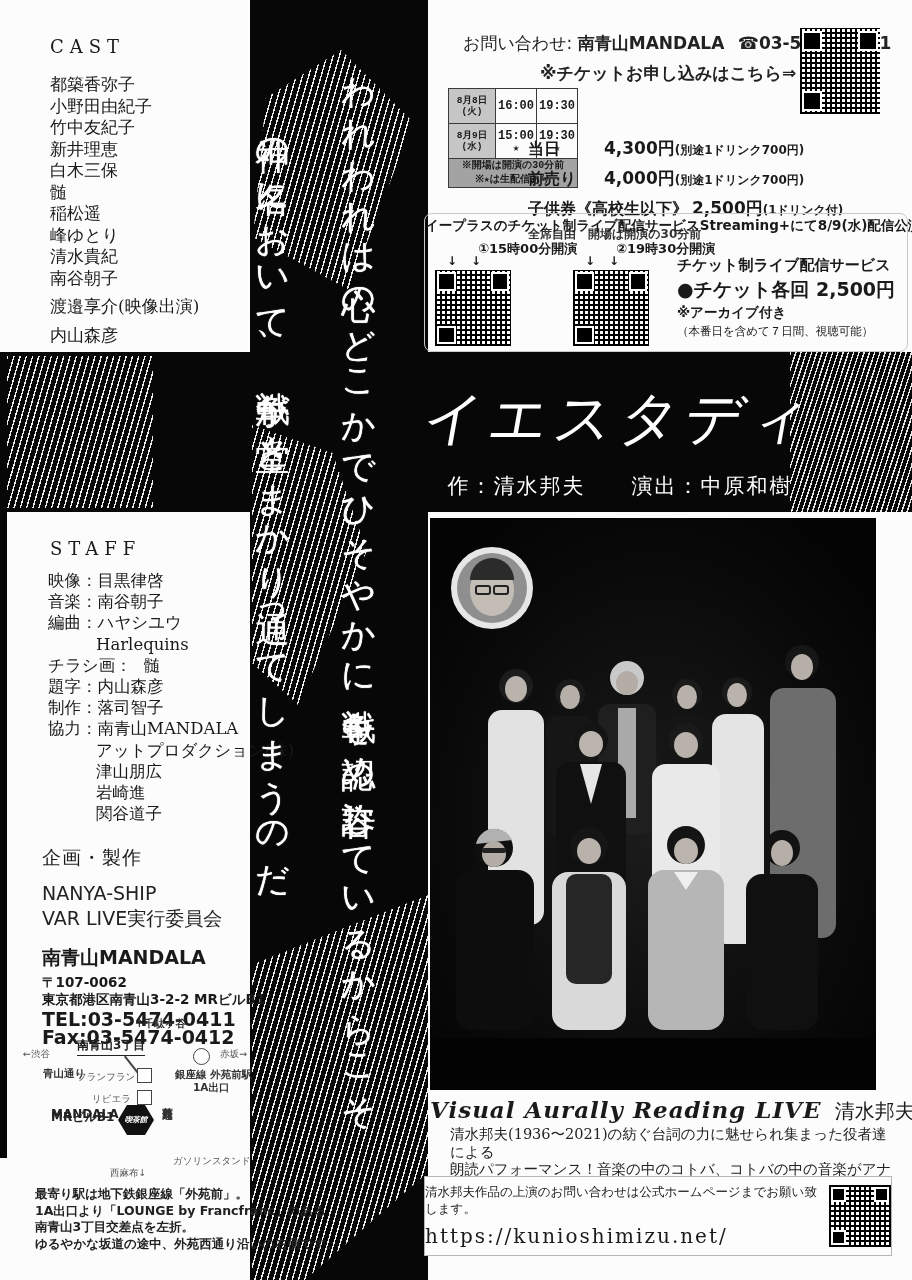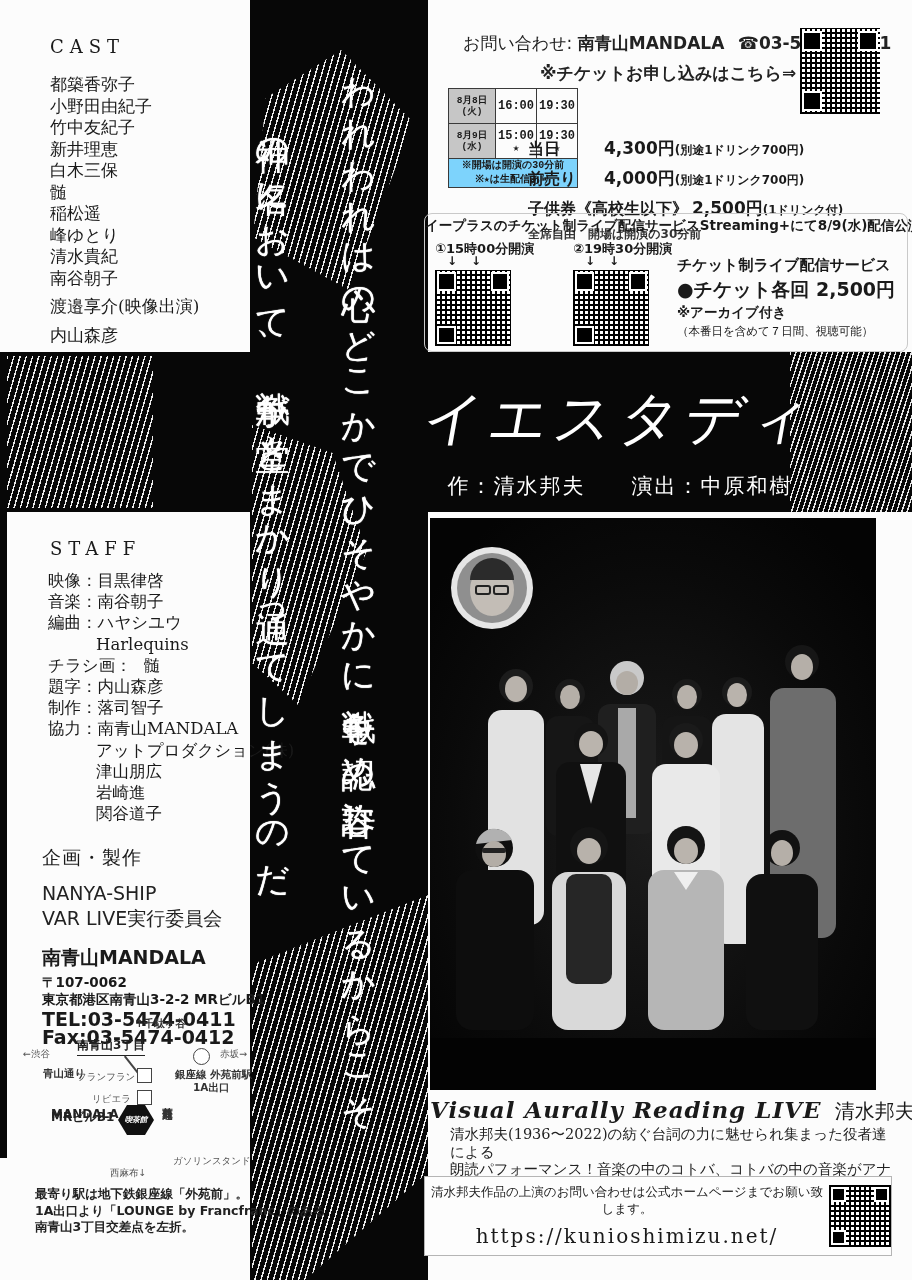--- a/index.html
+++ b/index.html
@@ -67,56 +67,56 @@
   .fp{position:absolute;width:24%;height:24%;background:#000;
       box-shadow:inset 0 0 0 2px #fff, inset 0 0 0 4px #000;}
   .fp.tl{top:3%;left:3%;} .fp.tr{top:3%;right:3%;} .fp.bl{bottom:3%;left:3%;}
 
   
   table.sched{position:absolute;left:448px;top:88px;border-collapse:collapse;
       font-family:Liberation Mono, monospace;}
   table.sched td{border:1.5px solid #3a3a3a;text-align:center;padding:0;}
   td.datec{width:46px;background:#c6c6c6;font-size:9.5px;font-weight:bold;line-height:11px;}
   td.timec{width:40px;font-size:12px;font-weight:bold;height:34px;}
-  td.notec{background:#7dd3fc;font-size:10px;font-weight:bold;text-align:left;padding:3px 4px;line-height:14px;}
+  td.notec{background:#a3a3a3;font-size:10px;font-weight:bold;text-align:left;padding:3px 4px;line-height:14px;}
   .star{font-size:11px;display:block;line-height:10px;}
 
   .price-block{position:absolute;left:528px;top:134px;width:380px;font-family:"DejaVu Sans","Liberation Sans",sans-serif;}
   .price-line{line-height:28px;white-space:nowrap;}
   .pl-label{display:inline-block;min-width:76px;font-size:16px;font-weight:bold;}
   .pl-price{font-size:17px;font-weight:bold;}
   .pl-note{font-size:12px;font-weight:bold;}
   .seating{font-size:12px;font-weight:bold;color:#333;margin-top:2px;}
 
   .stream-box{position:absolute;left:424px;top:213px;width:482px;height:137px;
       border:1px solid #c9c9c9;border-radius:8px;font-family:"DejaVu Sans","Liberation Sans",sans-serif;}
   .stream-banner{position:absolute;left:0;top:3px;width:100%;text-align:center;
       font-size:13.5px;font-weight:bold;white-space:nowrap;}
-  .qr-label{position:absolute;font-size:13px;font-weight:bold;}
+  .qr-label{position:absolute;font-size:13px;font-weight:bold;margin-left:43px;}
   .qr-arrows{position:absolute;font-size:12px;font-weight:bold;letter-spacing:14px;}
   .stream-info{position:absolute;left:252px;top:40px;width:228px;}
   .si-title{font-size:15px;font-weight:bold;line-height:22px;}
   .si-price{font-size:19px;font-weight:bold;line-height:26px;}
   .si-archive{font-size:13.5px;font-weight:bold;line-height:21px;}
   .si-note{font-size:11.5px;line-height:16px;}
 
   
   .title-wrap{position:absolute;left:400px;top:380px;width:440px;text-align:center;color:#fff;z-index:4;}
   .main-title{font-size:58px;letter-spacing:6px;transform:skewX(-10deg);font-weight:500;}
   .credits{font-size:21px;margin-top:14px;letter-spacing:2px;}
 
   
   .caption-line{position:absolute;left:430px;top:1096px;width:450px;text-align:center;white-space:nowrap;}
   .script-title{font-size:23px;font-style:italic;font-weight:bold;letter-spacing:1px;}
   .caption-author{font-size:20px;margin-left:8px;}
   .desc{position:absolute;left:450px;top:1126px;width:450px;font-size:14.5px;line-height:17.5px;color:#222;}
 
   .footer-box{position:absolute;left:424px;top:1176px;width:466px;height:78px;border:1px solid #b5b5b5;
       display:flex;align-items:center;background:#fdfdfd;}
-  .fb-text{width:468px;text-align:center;}
+  .fb-text{width:468px;}
   .fb-inquiry{font-size:12.5px;}
   .fb-url{font-size:20px;letter-spacing:2px;margin-top:6px;}
 </style>
 </head>
 <body>
 
 <div class="page">
 
   <div class="black-col"></div>
   <div class="title-band"></div>
@@ -230,20 +230,21 @@
     <span class="m-sm" style="left:160px;top:53px;">銀座線 外苑前駅</span>
     <span class="m-sm" style="left:178px;top:66px;">1A出口</span>
     <span class="m-xs" style="left:158px;top:140px;">ガソリンスタンド</span>
     <span class="m-xs" style="left:95px;top:152px;">西麻布↓</span>
   </div>
 
   <div class="abs sans" style="left:35px;top:1186px;">
     <div class="dir-line">最寄り駅は地下鉄銀座線「外苑前」。</div>
     <div class="dir-line">1A出口より「LOUNGE by Francfranc」のある</div>
     <div class="dir-line">南青山3丁目交差点を左折。</div>
+    <div class="dir-line">ゆるやかな坂道の途中、外苑西通り沿いの右側です。</div>
   </div>
 
   <div class="abs sans contact-line" style="left:463px;top:32px;">
     <span>お問い合わせ:</span>
     <b>南青山MANDALA</b>
     <b style="margin-left:8px;">☎03-5474-0411</b>
   </div>
   <div class="abs sans ticket-note" style="left:540px;top:62px;">※チケットお申し込みはこちら⇒</div>
   <div class="qr" style="left:800px;top:28px;width:80px;height:86px;">
     <i class="fp tl"></i>
@@ -375,21 +376,21 @@
       <rect x="64" y="68" width="14" height="8" rx="2" fill="none" stroke="#222" stroke-width="2"></rect>
       <rect y="520" width="446" height="52" fill="#030303"></rect>
     </svg>
   </div>
 
   <div class="caption-line">
     <span class="script-title">Visual Aurally Reading LIVE</span>
     <span class="caption-author">清水邦夫</span>
   </div>
   <div class="desc">
-    <div>清水邦夫(1936〜2022)の紡ぐ台詞の力に魅せられ集まった役者達による</div>
+    <div>清水邦夫(1936〜2021)の紡ぐ台詞の力に魅せられ集まった役者達による</div>
     <div>朗読パフォーマンス！音楽の中のコトバ、コトバの中の音楽がアナタの耳に</div>
     <div>寄り添うスペシャルショー！！</div>
   </div>
 
   <div class="footer-box">
     <div class="fb-text">
       <div class="fb-inquiry">清水邦夫作品の上演のお問い合わせは公式ホームページまでお願い致します。</div>
       <div class="fb-url">https://kunioshimizu.net/</div>
     </div>
     <div class="qr" style="position:relative;left:0;top:0;width:62px;height:62px;flex:none;">

